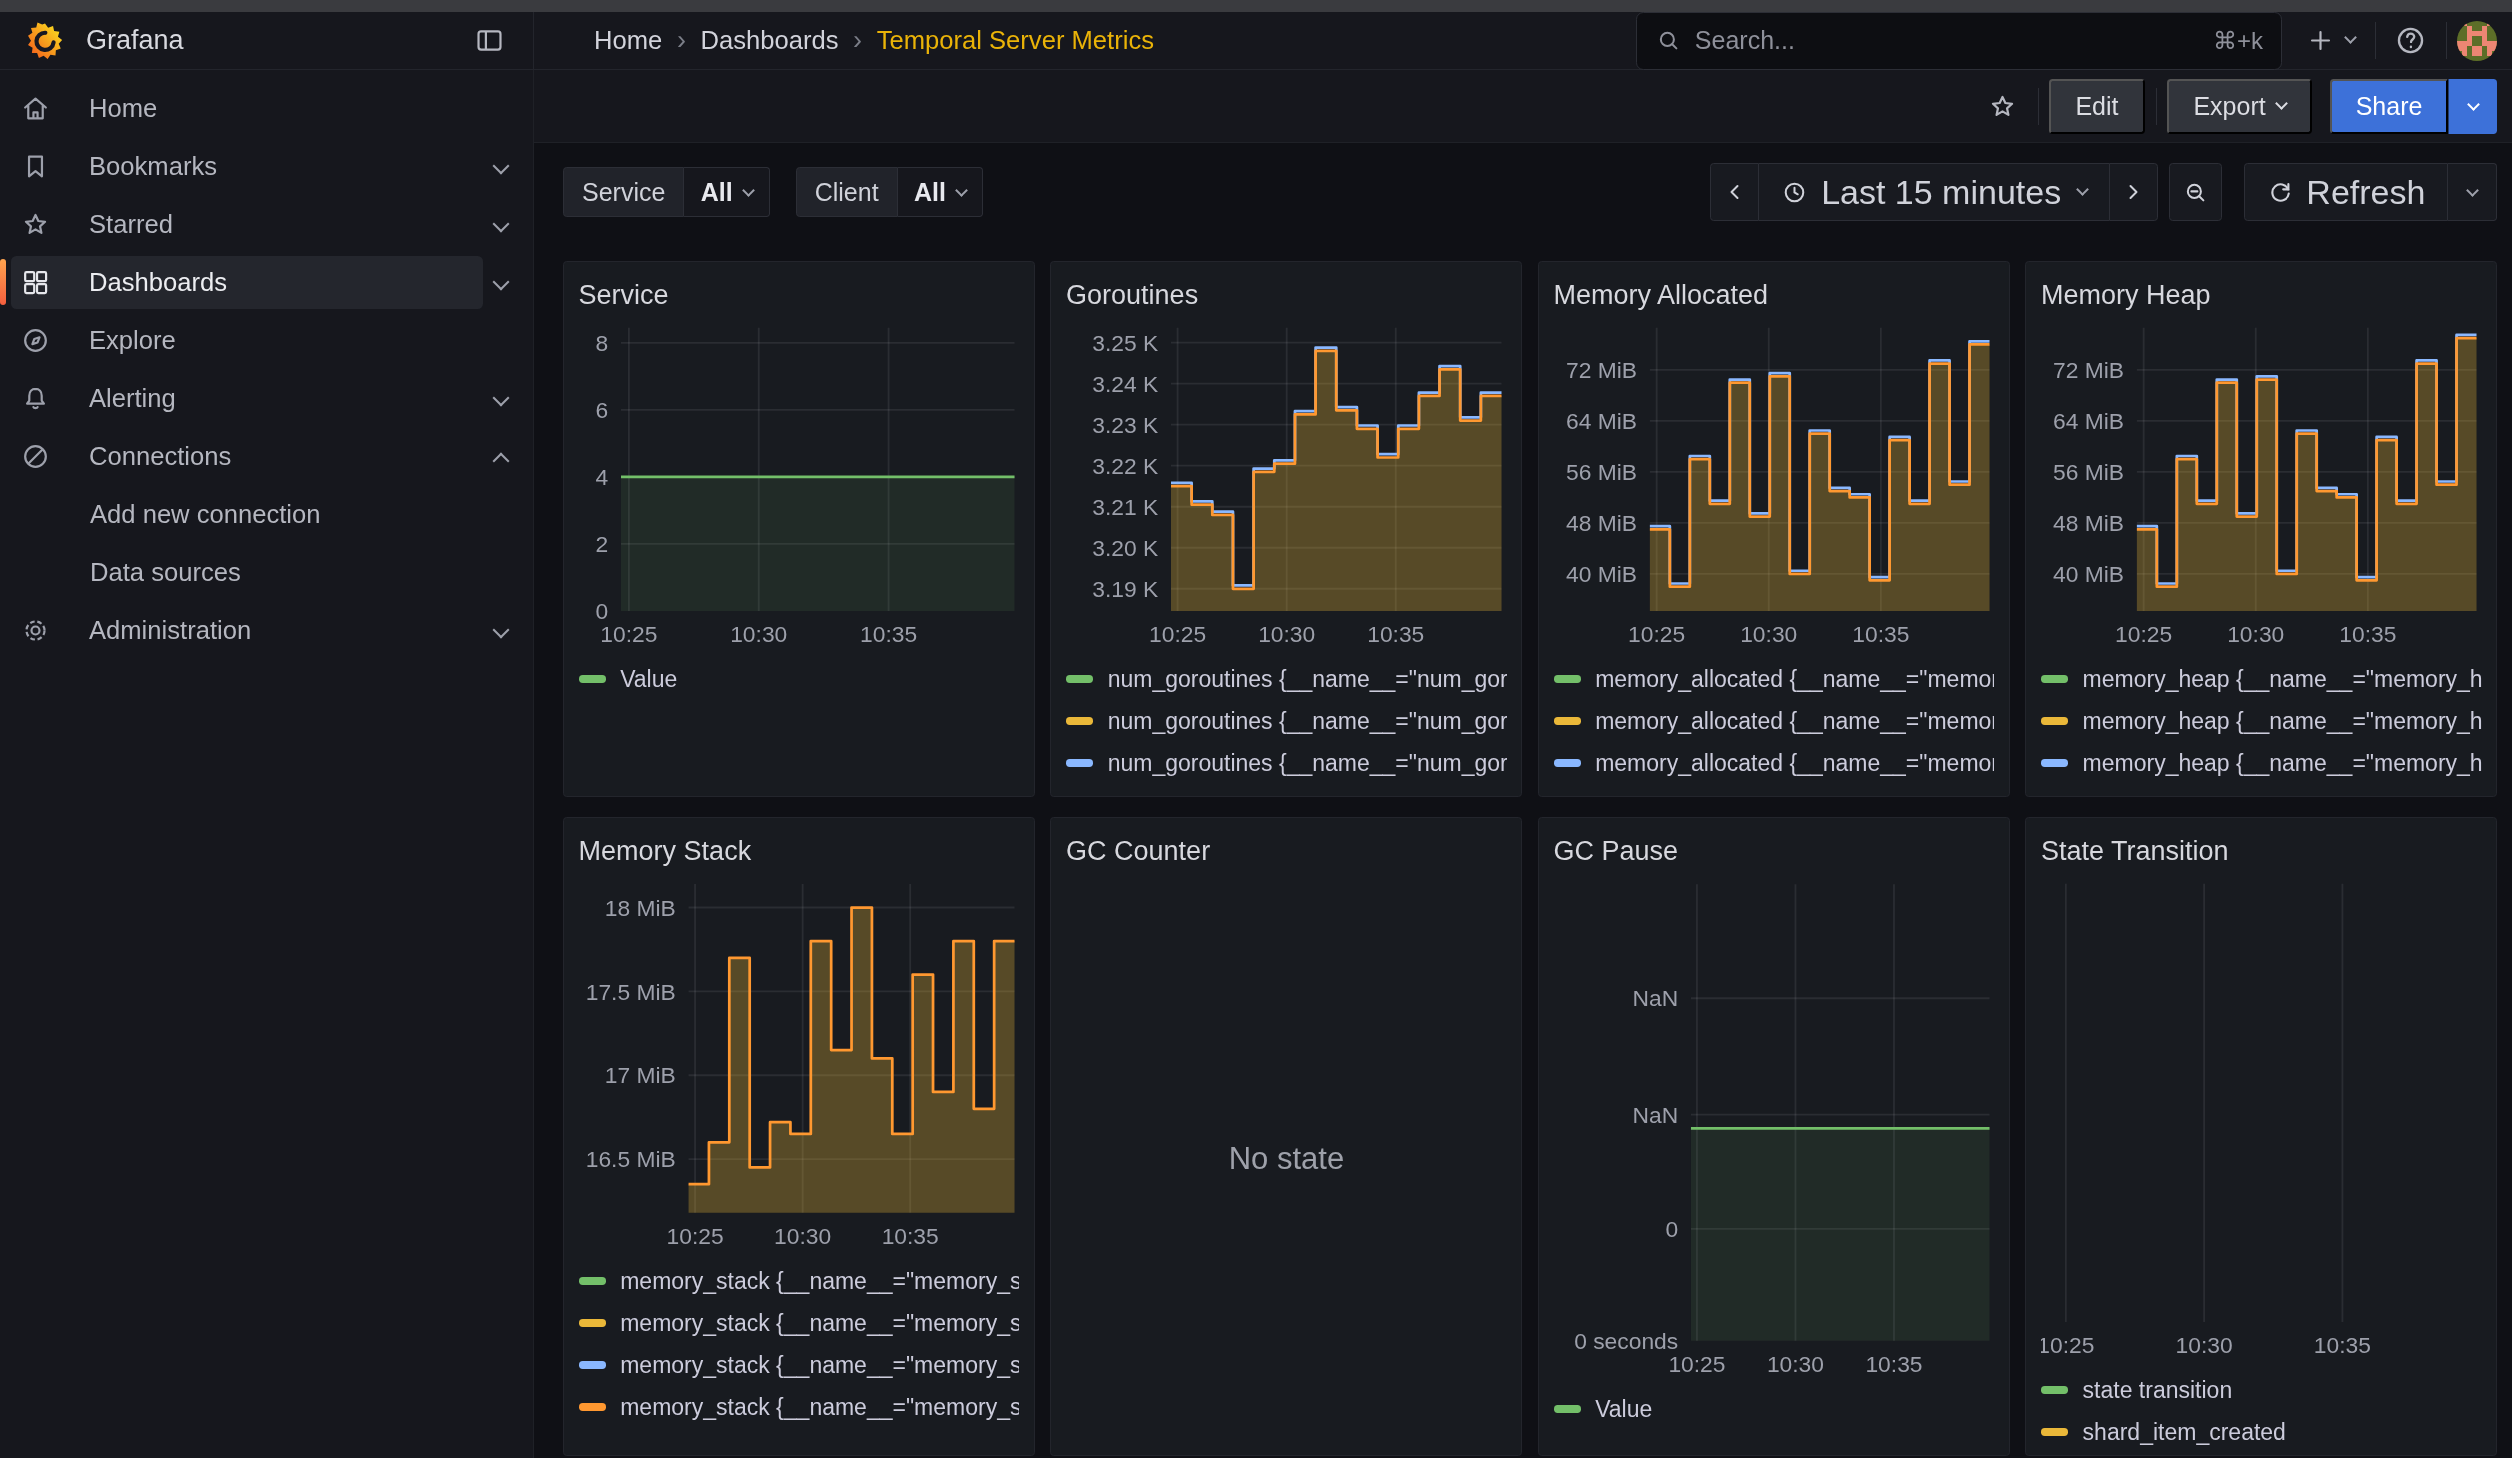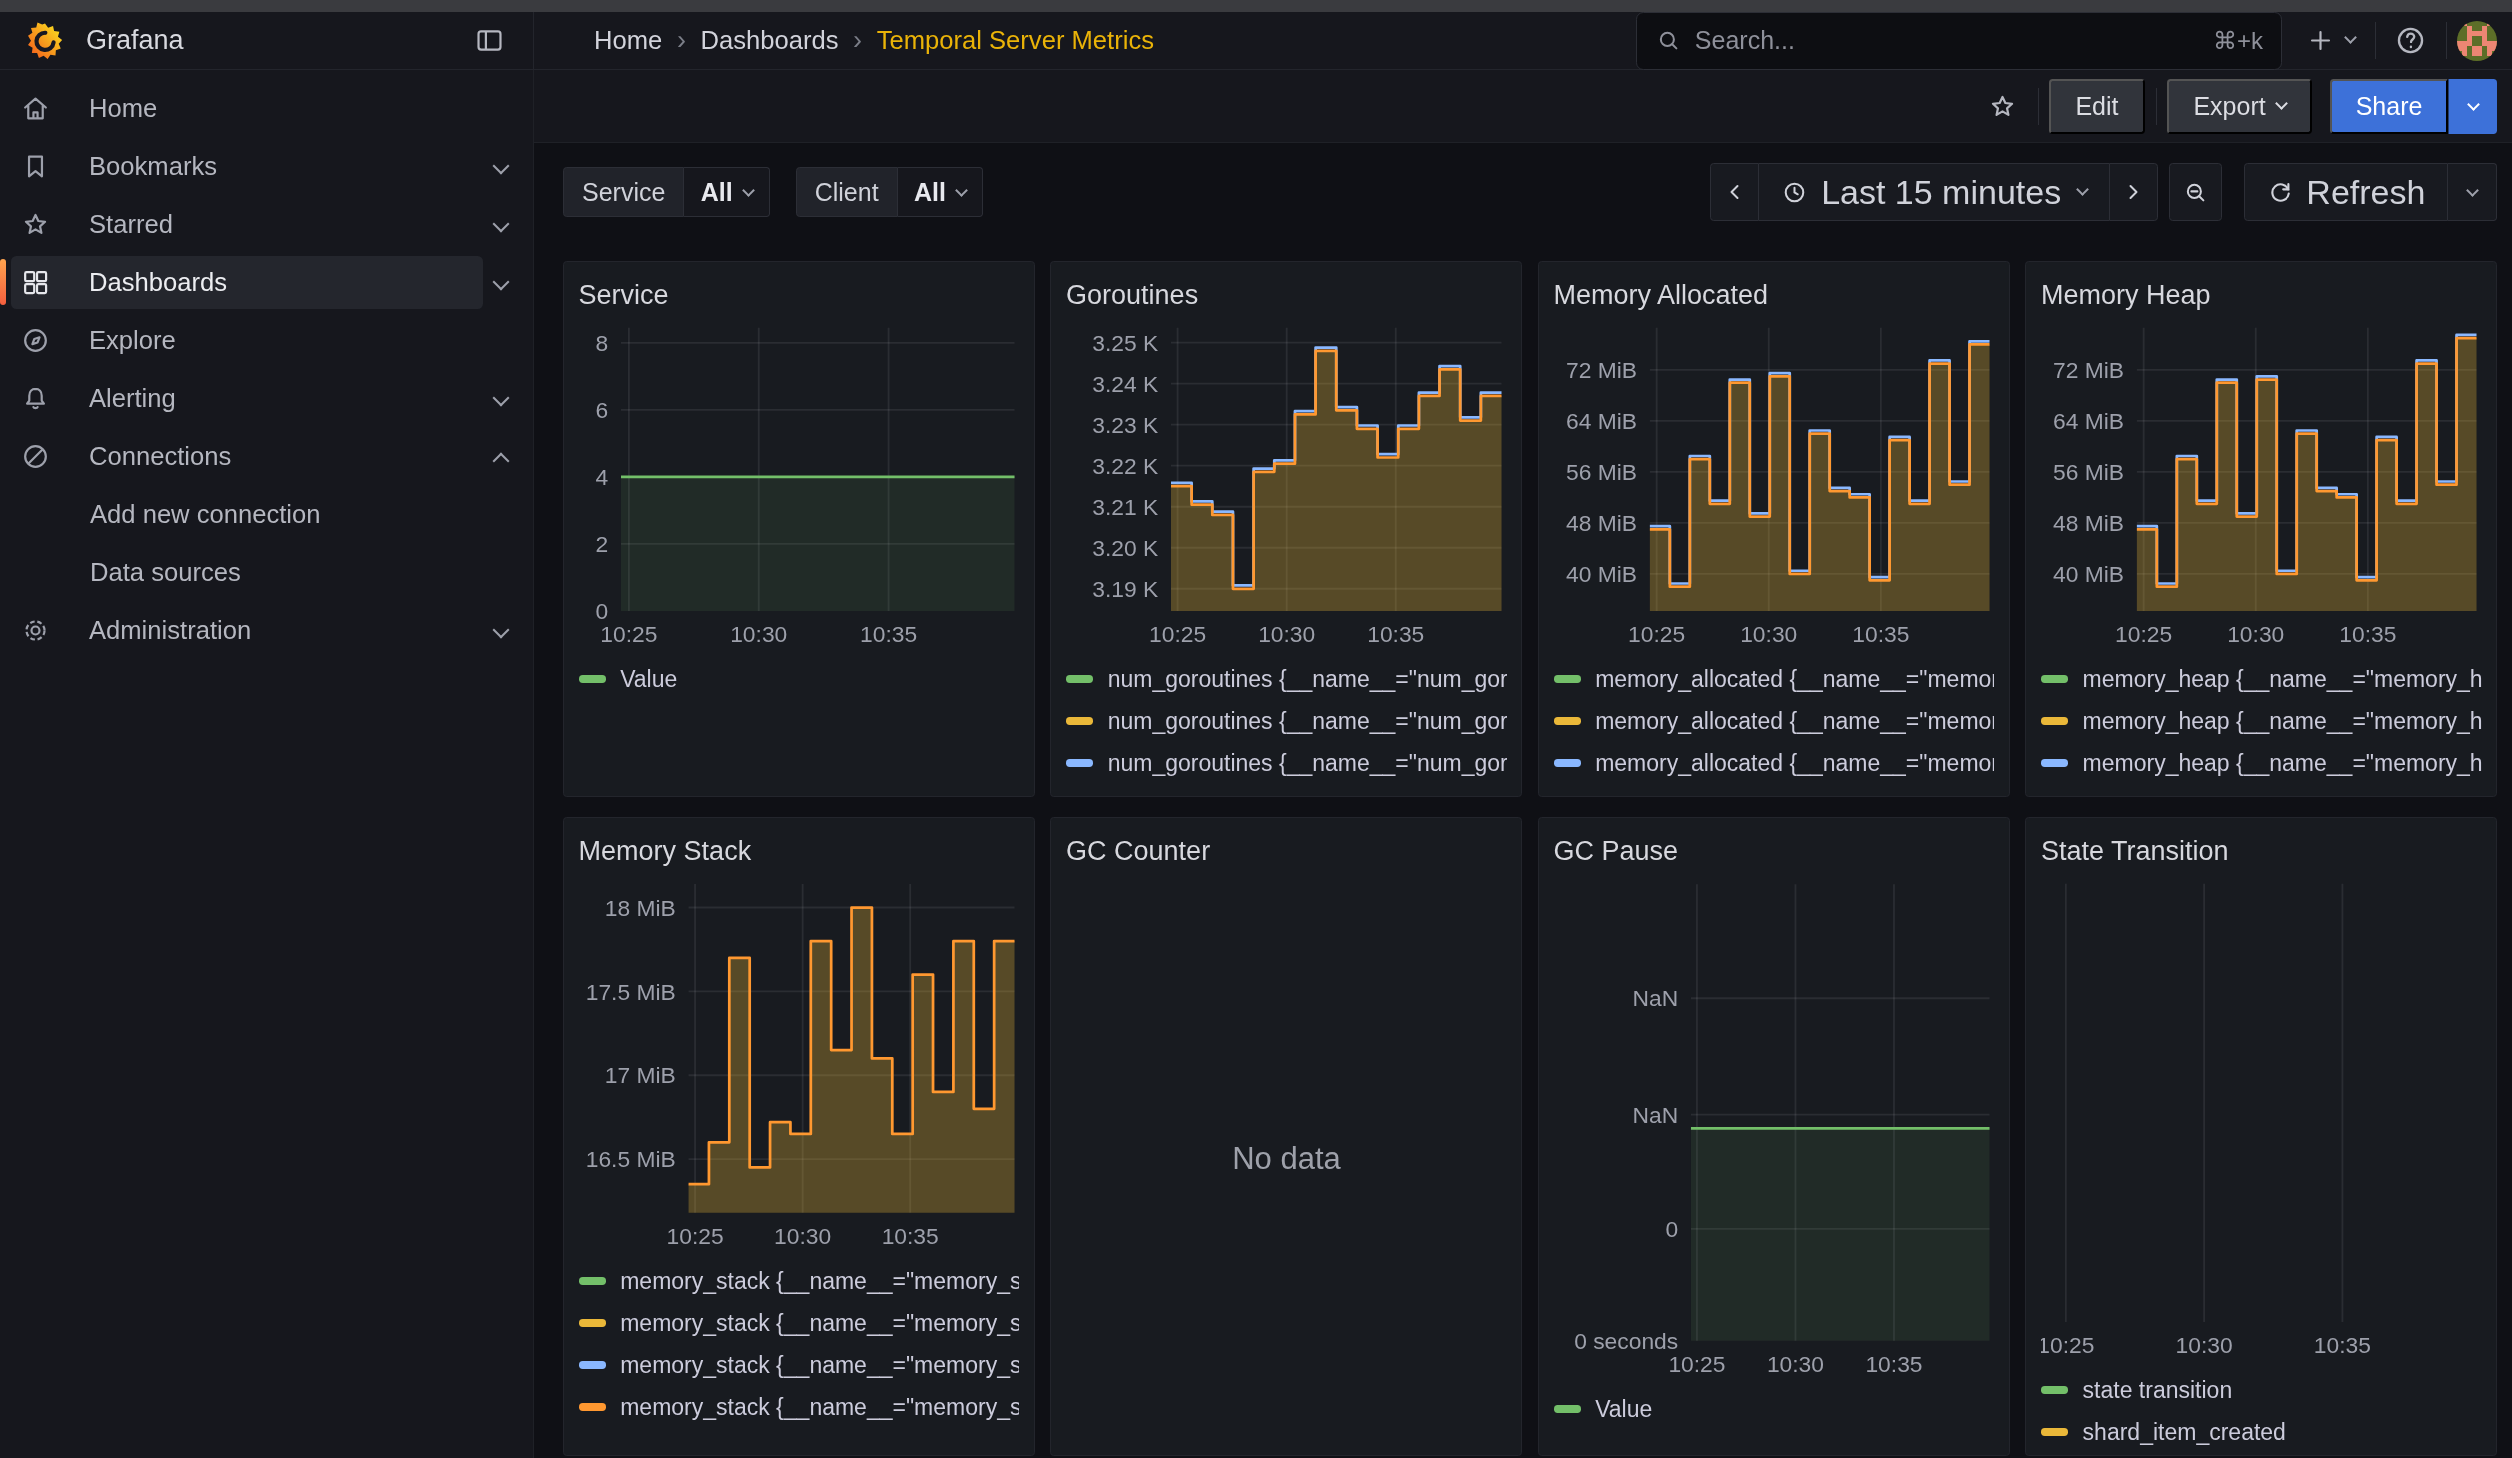--- a/index.html
+++ b/index.html
@@ -532,21 +532,21 @@
                 </div>
                 <div class="legend-row">
                   <span class="swatch" style="background: rgb(255, 152, 48);"></span>
                   <span class="legend-label">memory_stack {__name__="memory_stack"</span>
                 </div>
               </div>
             </div>
             <div class="panel r2">
               <div class="panel-title">GC Counter</div>
               <div class="nodata-wrap">
-                <div class="nodata">No data</div>
+                <div class="nodata">No state</div>
               </div>
             </div>
             <div class="panel r2">
               <div class="panel-title">GC Pause</div>
               <div class="chart-wrap" style="height: 512px;"><svg width="441" height="512" viewBox="0 0 483 560">
                   <text x="136" y="523" text-anchor="end">0 seconds</text>
                   <line x1="150" y1="391.5" x2="477" y2="391.5" stroke="rgba(204,204,220,0.10)" stroke-width="2"></line>
                   <text x="136" y="400.5" text-anchor="end">0</text>
                   <line x1="150" y1="266.5" x2="477" y2="266.5" stroke="rgba(204,204,220,0.10)" stroke-width="2"></line>
                   <text x="136" y="275.5" text-anchor="end">NaN</text>

